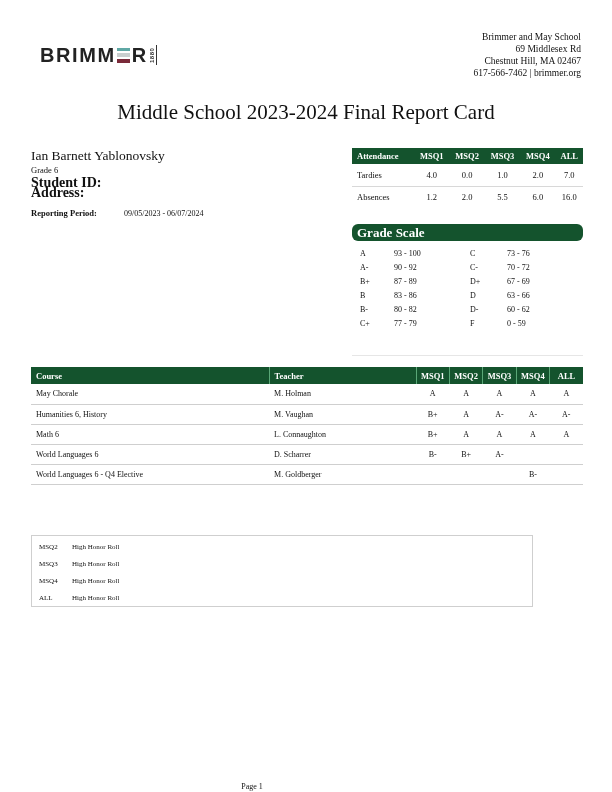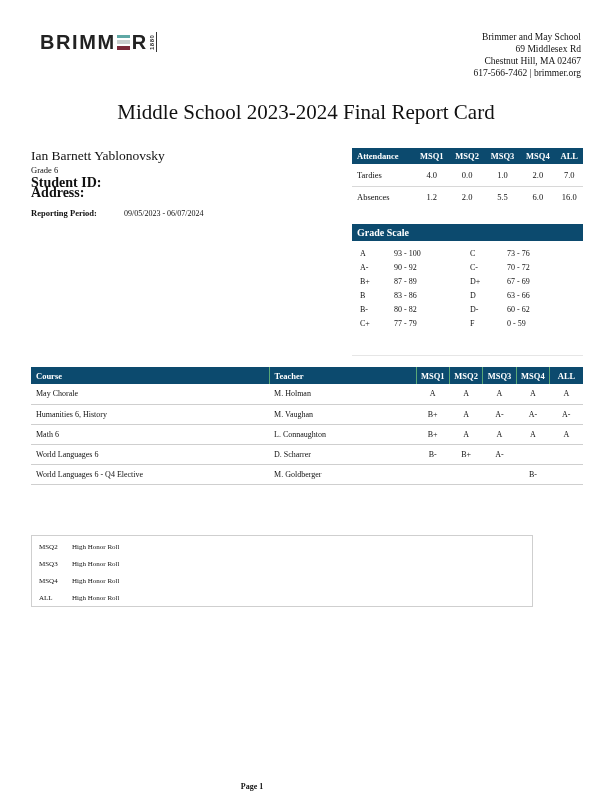--- a/index.html
+++ b/index.html
@@ -7,21 +7,21 @@
   body {
     position: relative;
     font-family: "Liberation Serif", "DejaVu Serif", serif;
     color: #111;
     overflow: hidden;
   }
   .abs { position: absolute; }
 
   
   .logo {
-    left: 40px; top: 31px; height: 22px;
+    left: 40px; top: 44px; height: 22px;
     display: flex; align-items: center;
   }
   .logo-word {
     font-family: "Liberation Sans", "DejaVu Sans", sans-serif;
     font-weight: bold; font-size: 20px; letter-spacing: 1.6px;
     color: #222; line-height: 20px;
   }
   .logo-e {
     display: inline-flex; flex-direction: column; justify-content: space-between;
     width: 13px; height: 15px; margin: 0 2px 0 1px;
@@ -52,34 +52,34 @@
   }
 
   
   .student-name { left: 31px; top: 148px; font-size: 13.5px; }
   .student-grade { left: 31px; top: 165px; font-size: 8.5px; }
   .student-label { left: 31px; font-size: 14px; font-weight: bold; }
   .rp-label { left: 31px; top: 208px; font-size: 8.5px; font-weight: bold; }
   .rp-value { left: 124px; top: 209px; font-size: 8px; }
 
   
-  .green { background: #0c4a6e; color: #fff; font-weight: bold; }
+  .green { background: #14532d; color: #fff; font-weight: bold; }
 
   
   .att { left: 352px; top: 148px; width: 231px; }
   .att table { border-collapse: collapse; width: 100%; font-size: 8.5px; }
   .att th { height: 16px; font-size: 8.5px; text-align: center; padding: 0 2px; }
   .att th:first-child { text-align: left; padding-left: 5px; }
   .att td { height: 22px; text-align: center; border-bottom: 1px solid #d8d8d8; }
   .att td:first-child { text-align: left; padding-left: 5px; }
   .att tr:last-child td { border-bottom: none; }
 
   
   .gs { left: 352px; top: 224px; width: 231px; height: 132px; }
-  .gs-head { height: 17px; font-size: 10px; padding-left: 5px; line-height: 17px; }
+  .gs-head { height: 17px; font-size: 13px; padding-left: 5px; line-height: 17px; border-radius: 6px; }
   .gs-body { position: relative; height: 115px; }
   .gs-row { position: absolute; font-size: 8px; height: 13.5px; }
   .gs-grade-l { left: 8px; }
   .gs-range-l { left: 42px; }
   .gs-grade-r { left: 118px; }
   .gs-range-r { left: 155px; }
   .gs-bottom { position: absolute; left: 0; right: 0; bottom: 0; border-bottom: 1px solid #e6e6e6; }
 
   
   .courses { left: 31px; top: 367px; width: 552px; }
@@ -94,21 +94,21 @@
   .col-q { width: 33.4px; }
 
   
   .honors {
     left: 31px; top: 535px; width: 502px; height: 72px;
     border: 1.5px solid #cfcfcf;
   }
   .honor-row { position: absolute; left: 7px; font-size: 7px; display: flex; }
   .honor-term { width: 33px; }
 
-  .footer { left: 0; width: 504px; top: 782px; text-align: center; font-size: 8px; font-weight: bold; }
+  .footer { left: 0; width: 504px; top: 782px; text-align: center; font-size: 8px; }
 </style>
 </head>
 <body>
 
 <div class="abs logo">
   <span class="logo-word">BRIMM</span>
   <span class="logo-e">
     <span style="background:#5fa8a5"></span>
     <span style="background:#c9cfcf"></span>
     <span style="background:#7a2a3a"></span>

